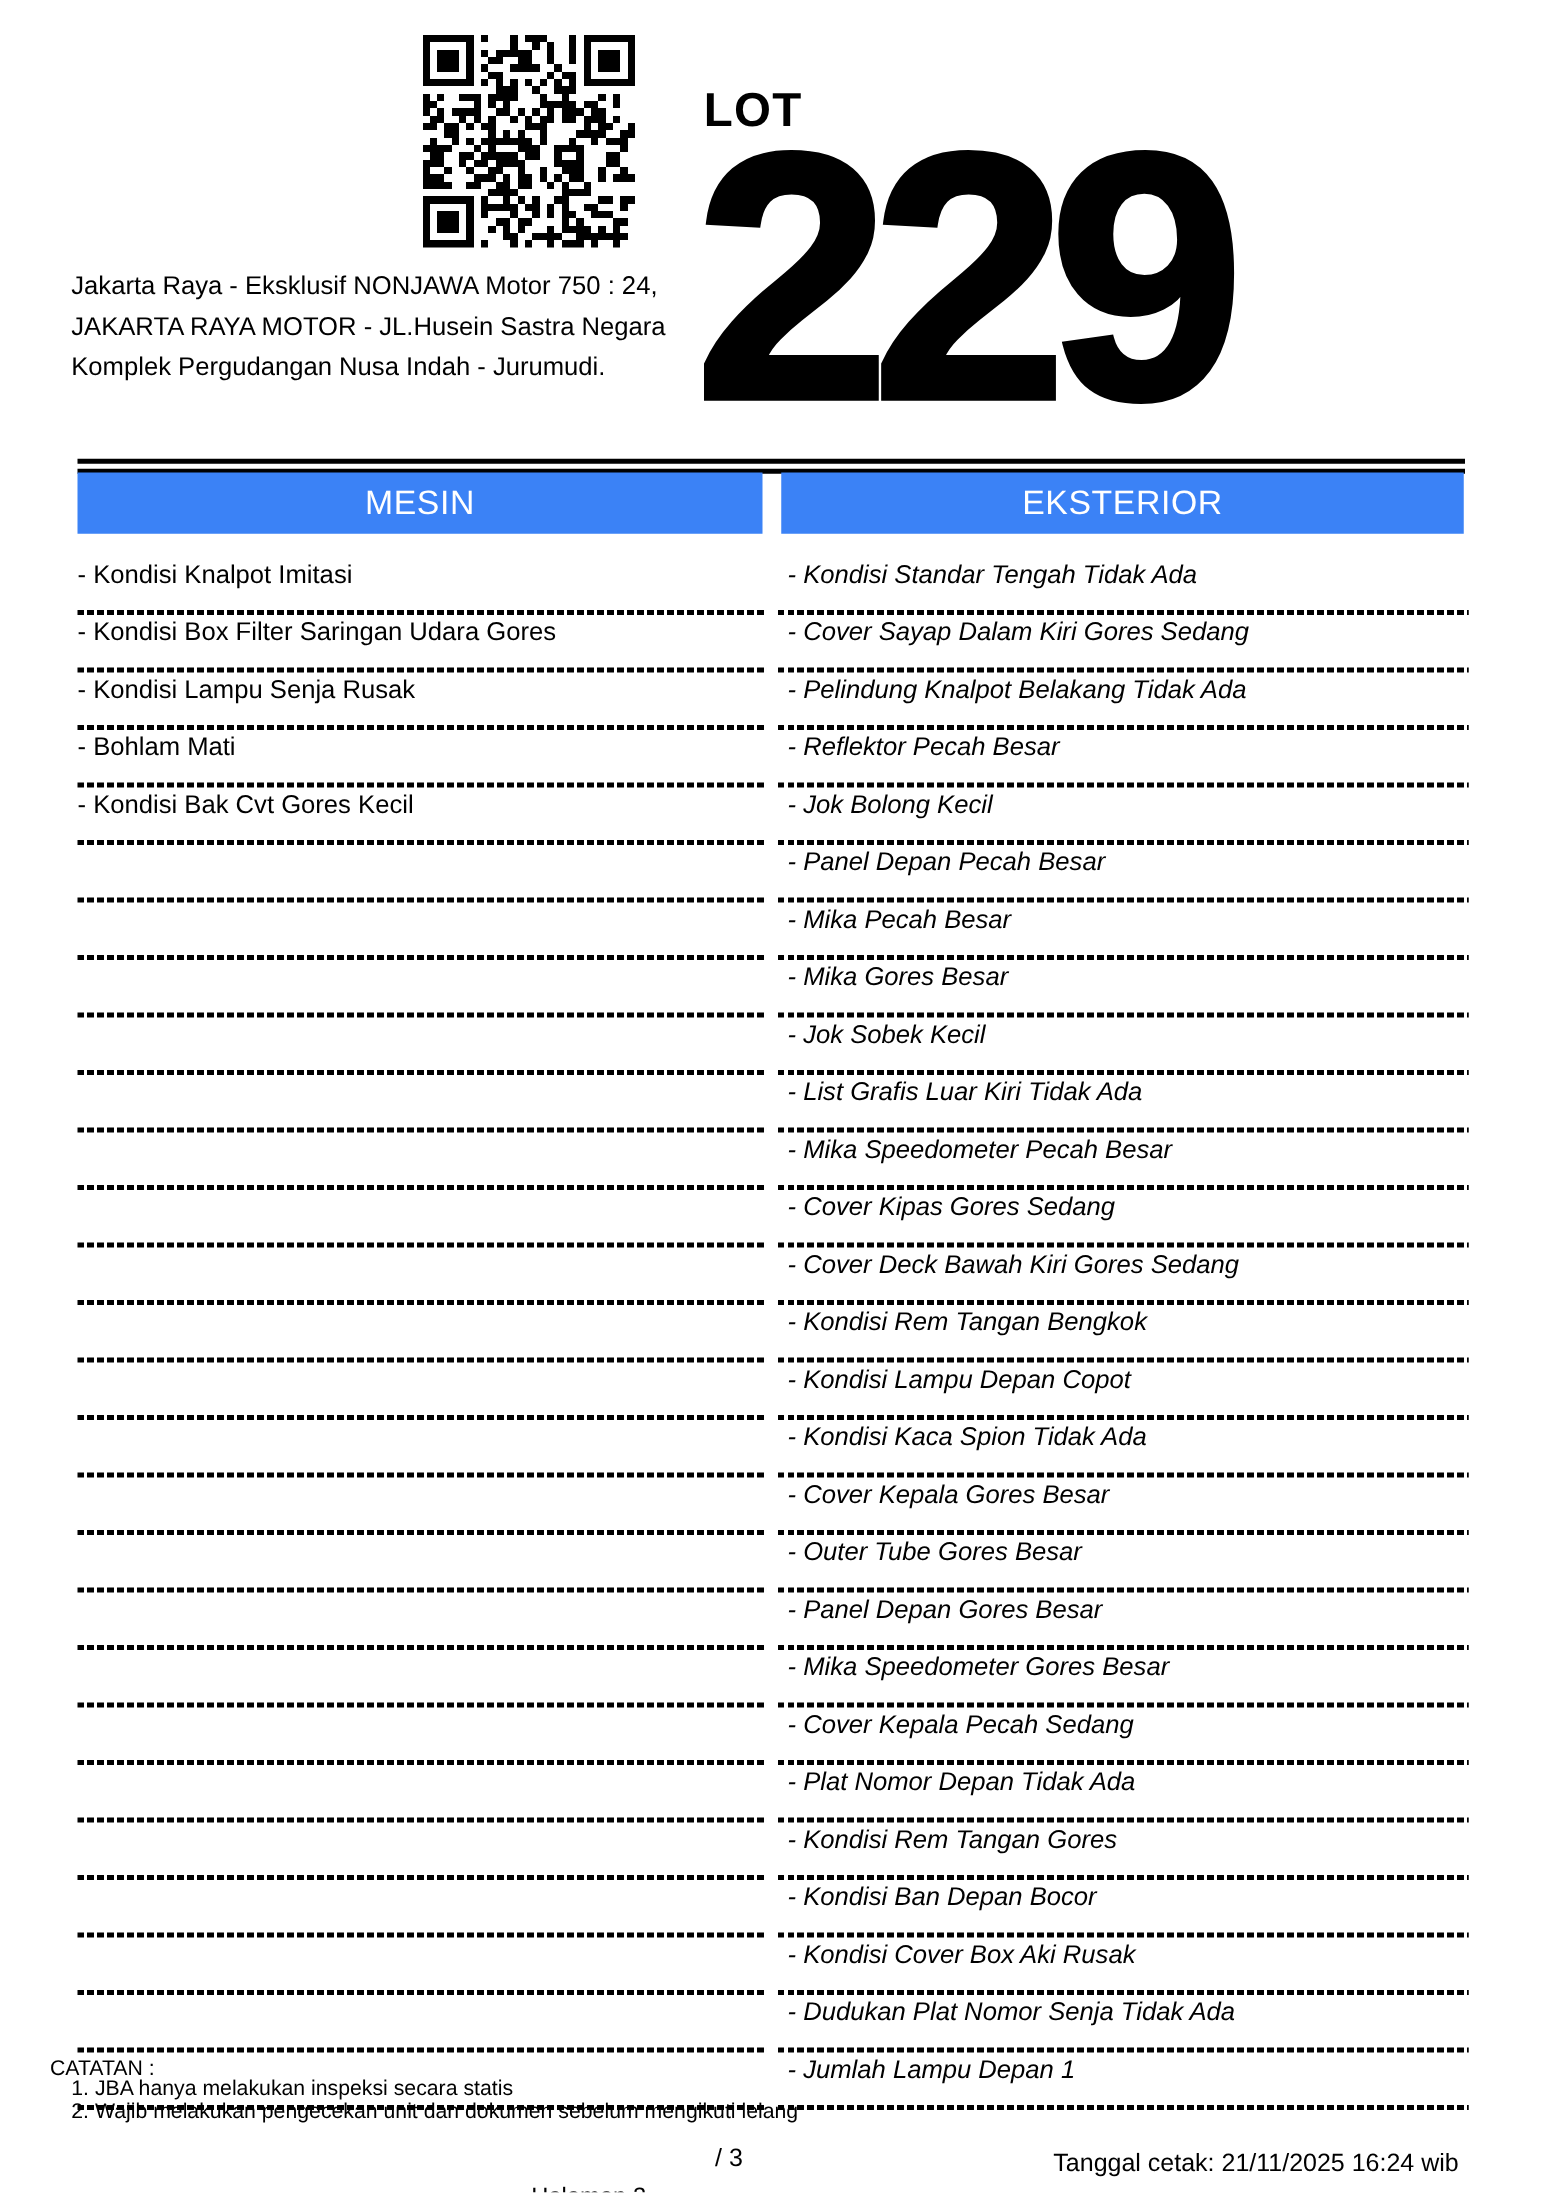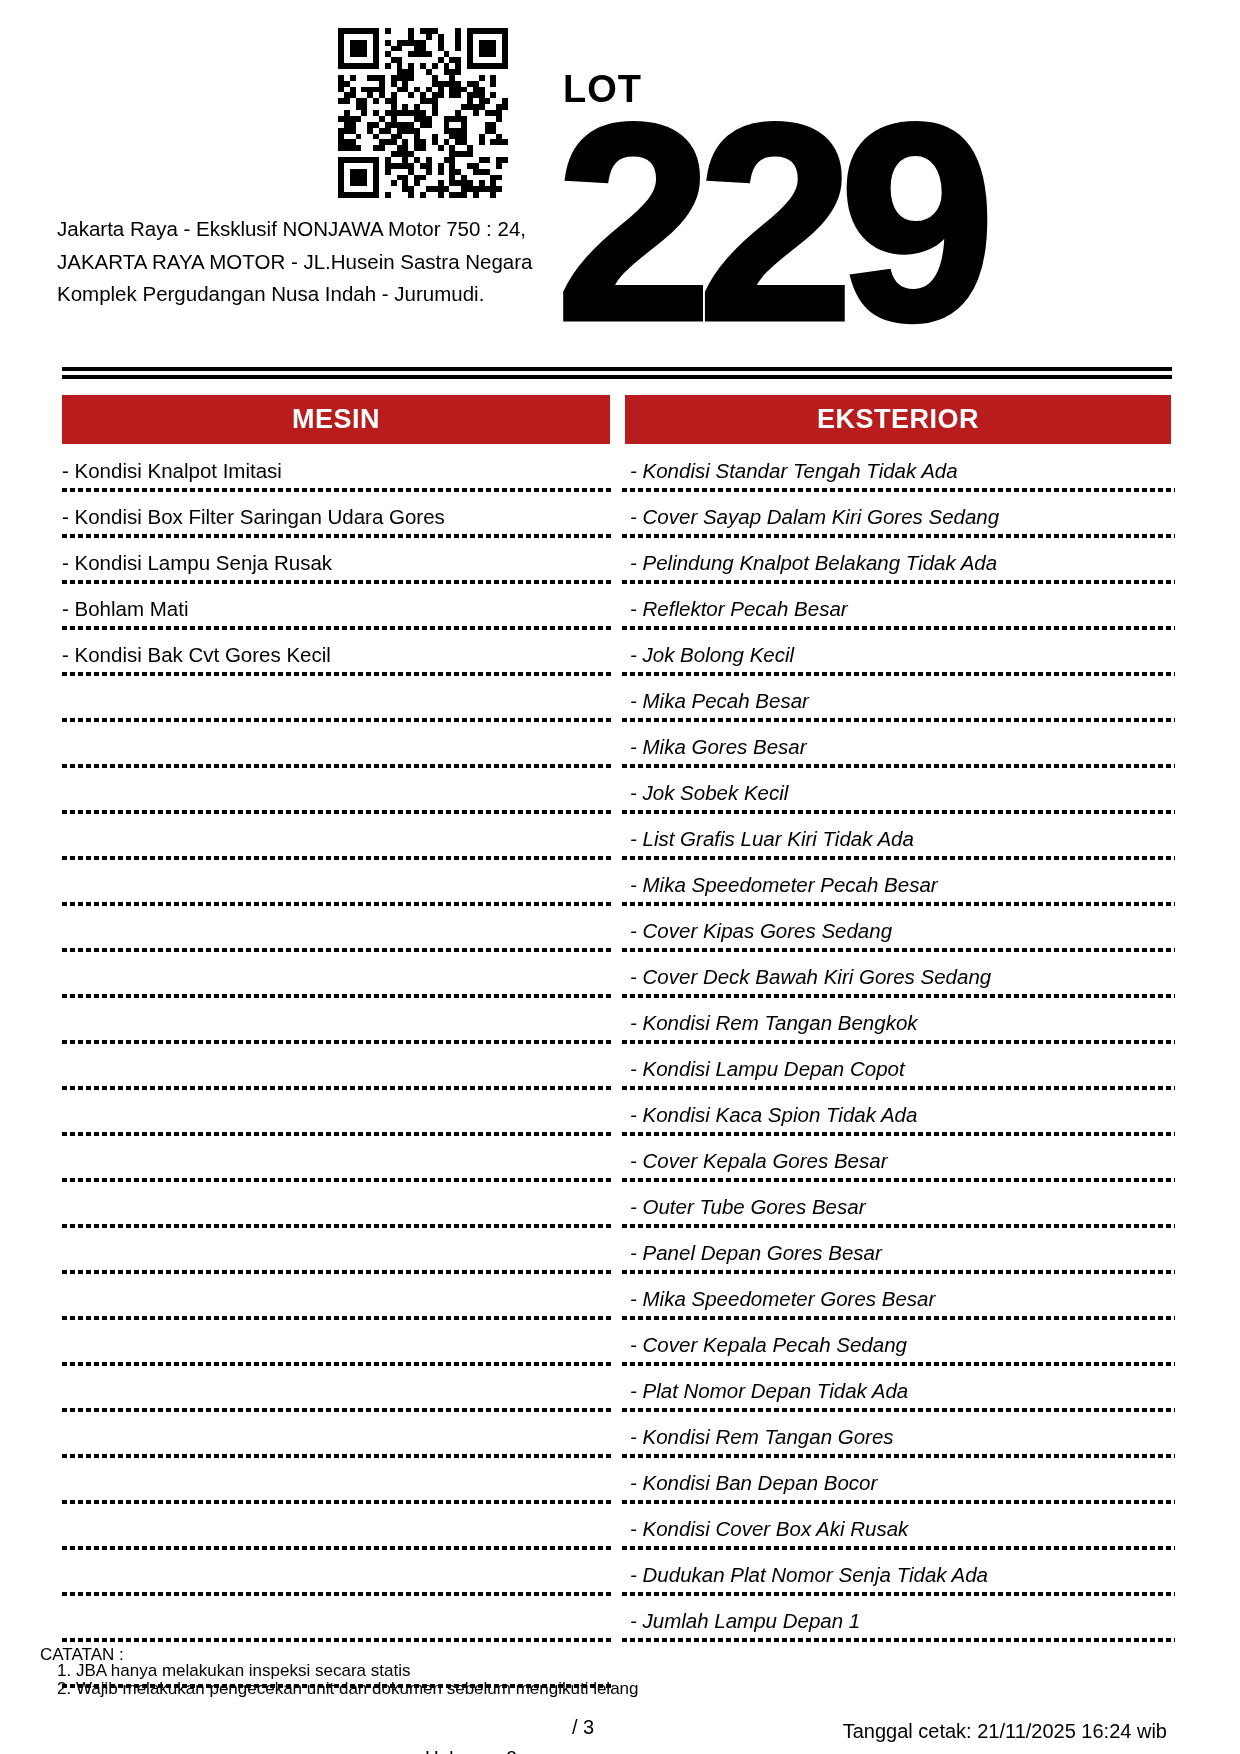--- a/index.html
+++ b/index.html
@@ -27,33 +27,33 @@
   
   .address{left:57px;top:213px;width:480px;font-size:20.5px;line-height:32.5px;}
   
   .double-rule{
     left:62px;top:367px;width:1110px;height:12px;
     border-top:4px solid #000;border-bottom:4px solid #000;
     box-sizing:border-box;
   }
   
   .header-bar{
-    top:395px;height:49px;background:#b91c1c;color:#fff;
+    top:378px;height:49px;background:#3b82f6;color:#fff;
     display:flex;align-items:center;justify-content:center;
-    font-size:27px;font-weight:bold;letter-spacing:.5px;
+    font-size:27px;font-weight:normal;letter-spacing:.5px;
   }
   .header-bar.left{left:62px;width:548px;}
   .header-bar.right{left:625px;width:546px;}
   
   .rows{top:448px;}
   .rows.left{left:62px;width:550px;}
   .rows.right{left:622px;width:553px;}
   .row{
     position:relative;height:46px;
-    display:flex;align-items:center;
+    display:flex;align-items:flex-start;
     font-size:20.5px;white-space:nowrap;
   }
   .rows.right .row{padding-left:8px;font-style:italic;}
   .row::after{
     content:"";position:absolute;left:0;right:0;bottom:2px;height:4px;
     background:repeating-linear-gradient(90deg,#000 0 5px,transparent 5px 8px);
   }
   
   .catatan{left:40px;top:1645px;font-size:17px;}
   .note-1{left:57px;top:1661px;font-size:17px;}
@@ -600,20 +600,23 @@
       <div class="row">
         <span>- Pelindung Knalpot Belakang Tidak Ada</span>
       </div>
       <div class="row">
         <span>- Reflektor Pecah Besar</span>
       </div>
       <div class="row">
         <span>- Jok Bolong Kecil</span>
       </div>
       <div class="row">
+        <span>- Panel Depan Pecah Besar</span>
+      </div>
+      <div class="row">
         <span>- Mika Pecah Besar</span>
       </div>
       <div class="row">
         <span>- Mika Gores Besar</span>
       </div>
       <div class="row">
         <span>- Jok Sobek Kecil</span>
       </div>
       <div class="row">
         <span>- List Grafis Luar Kiri Tidak Ada</span>

